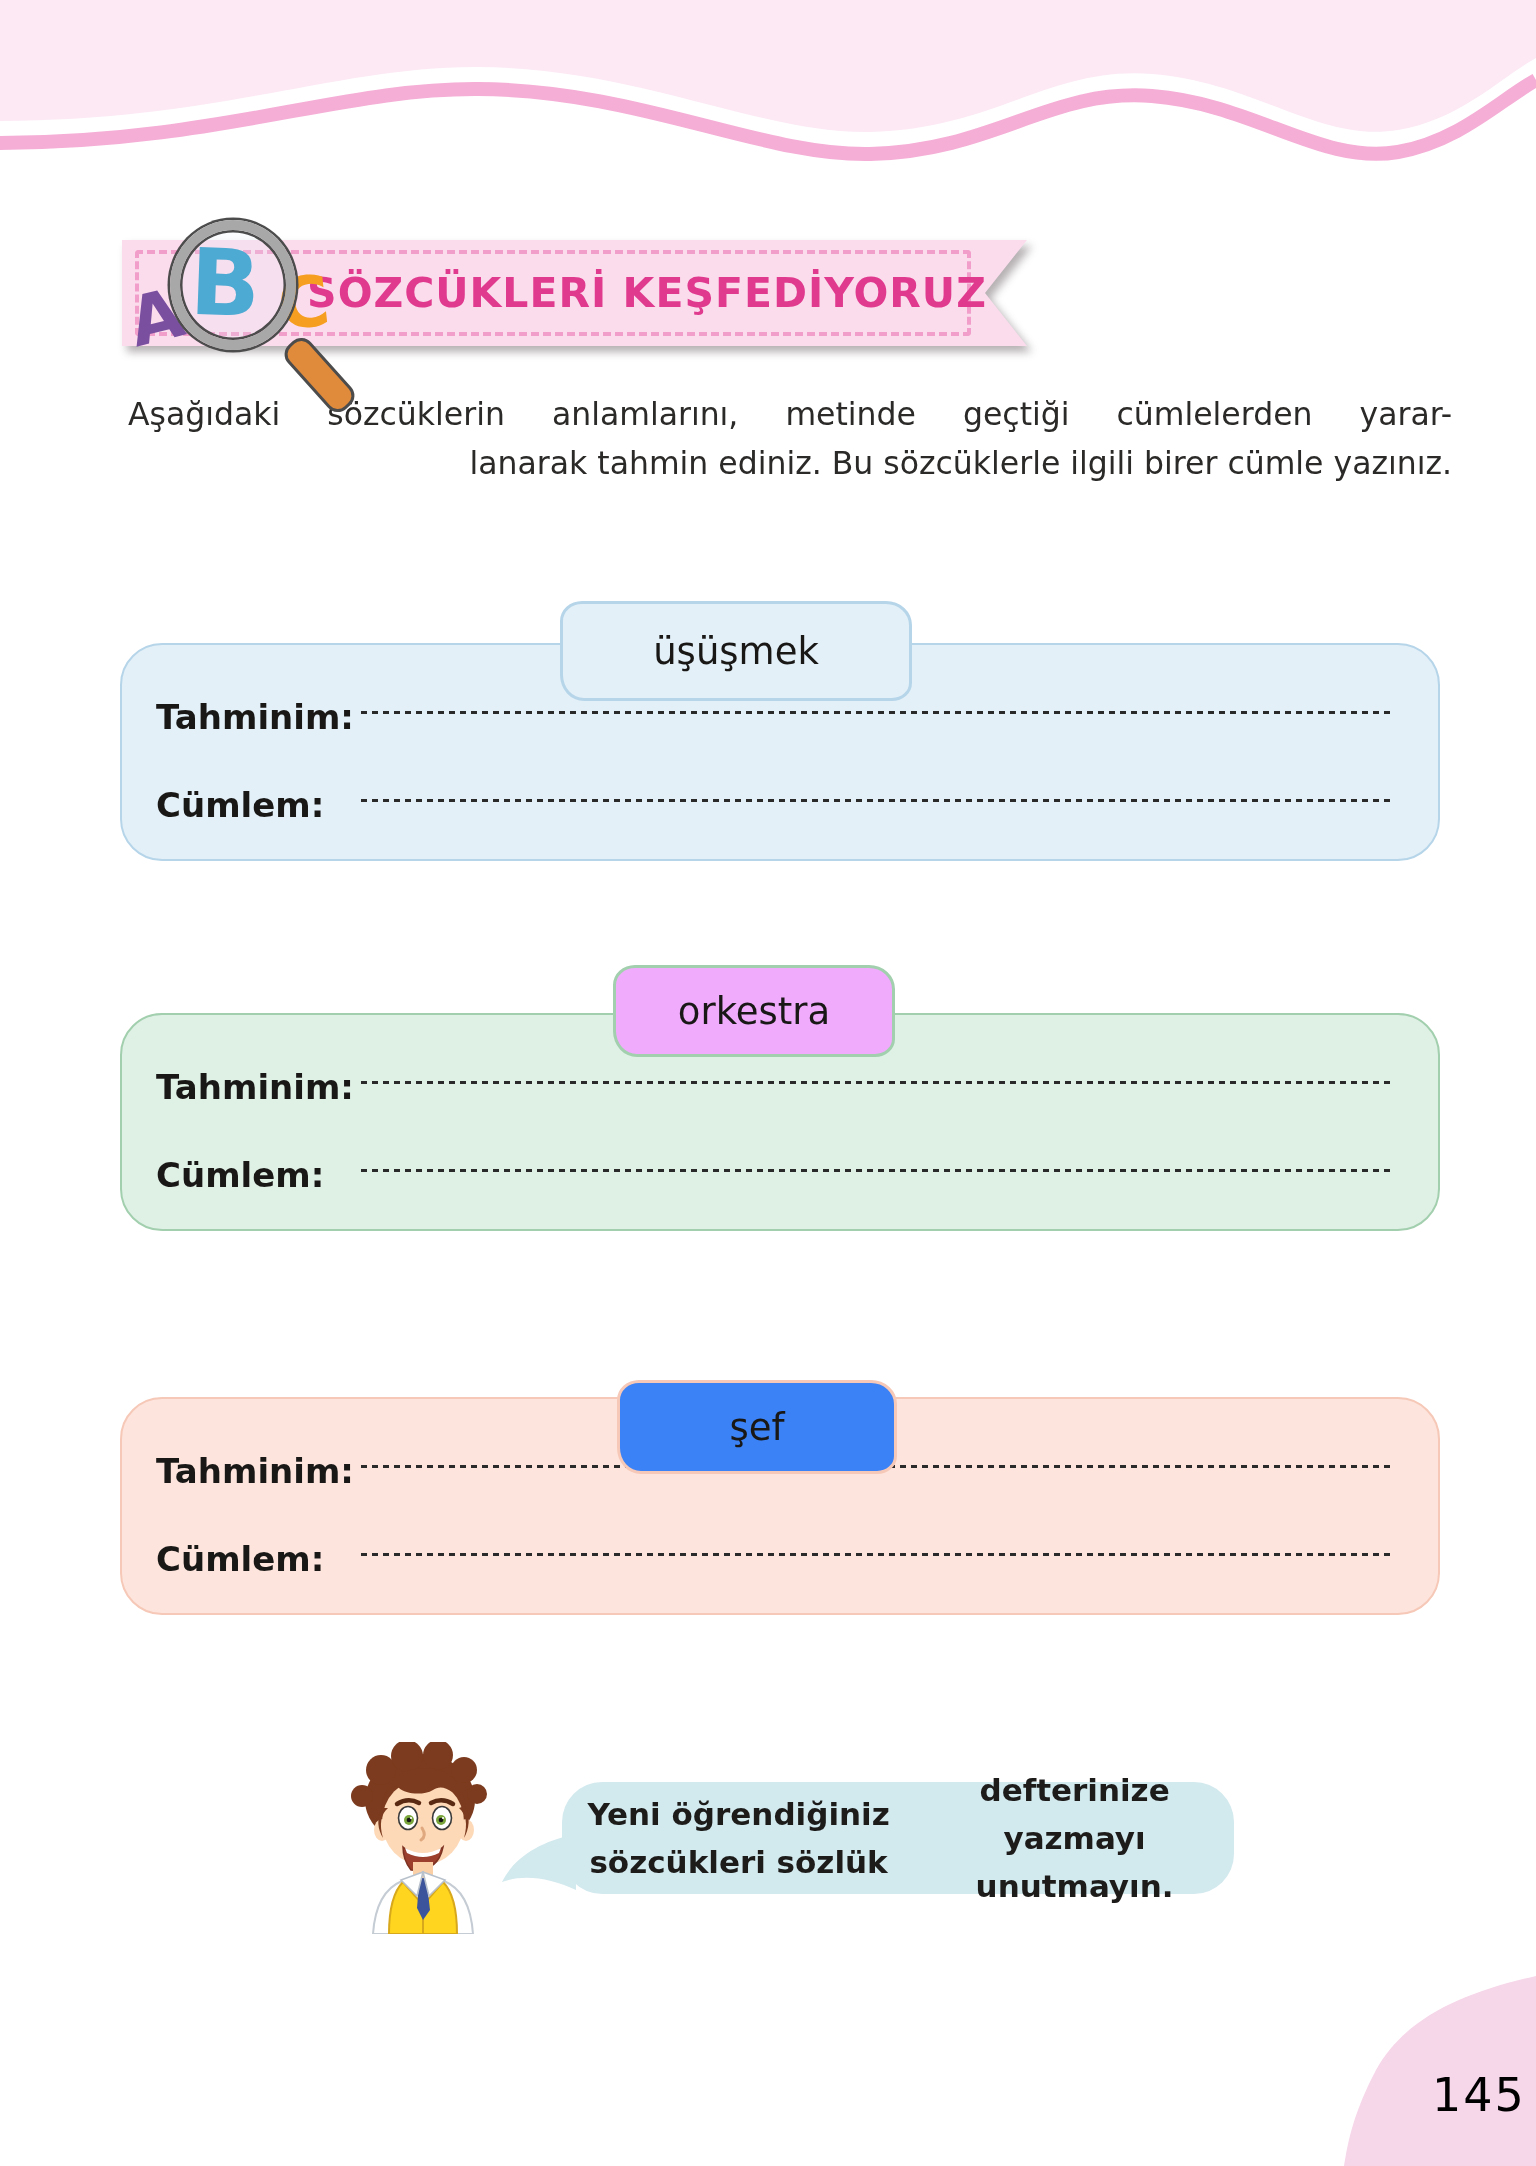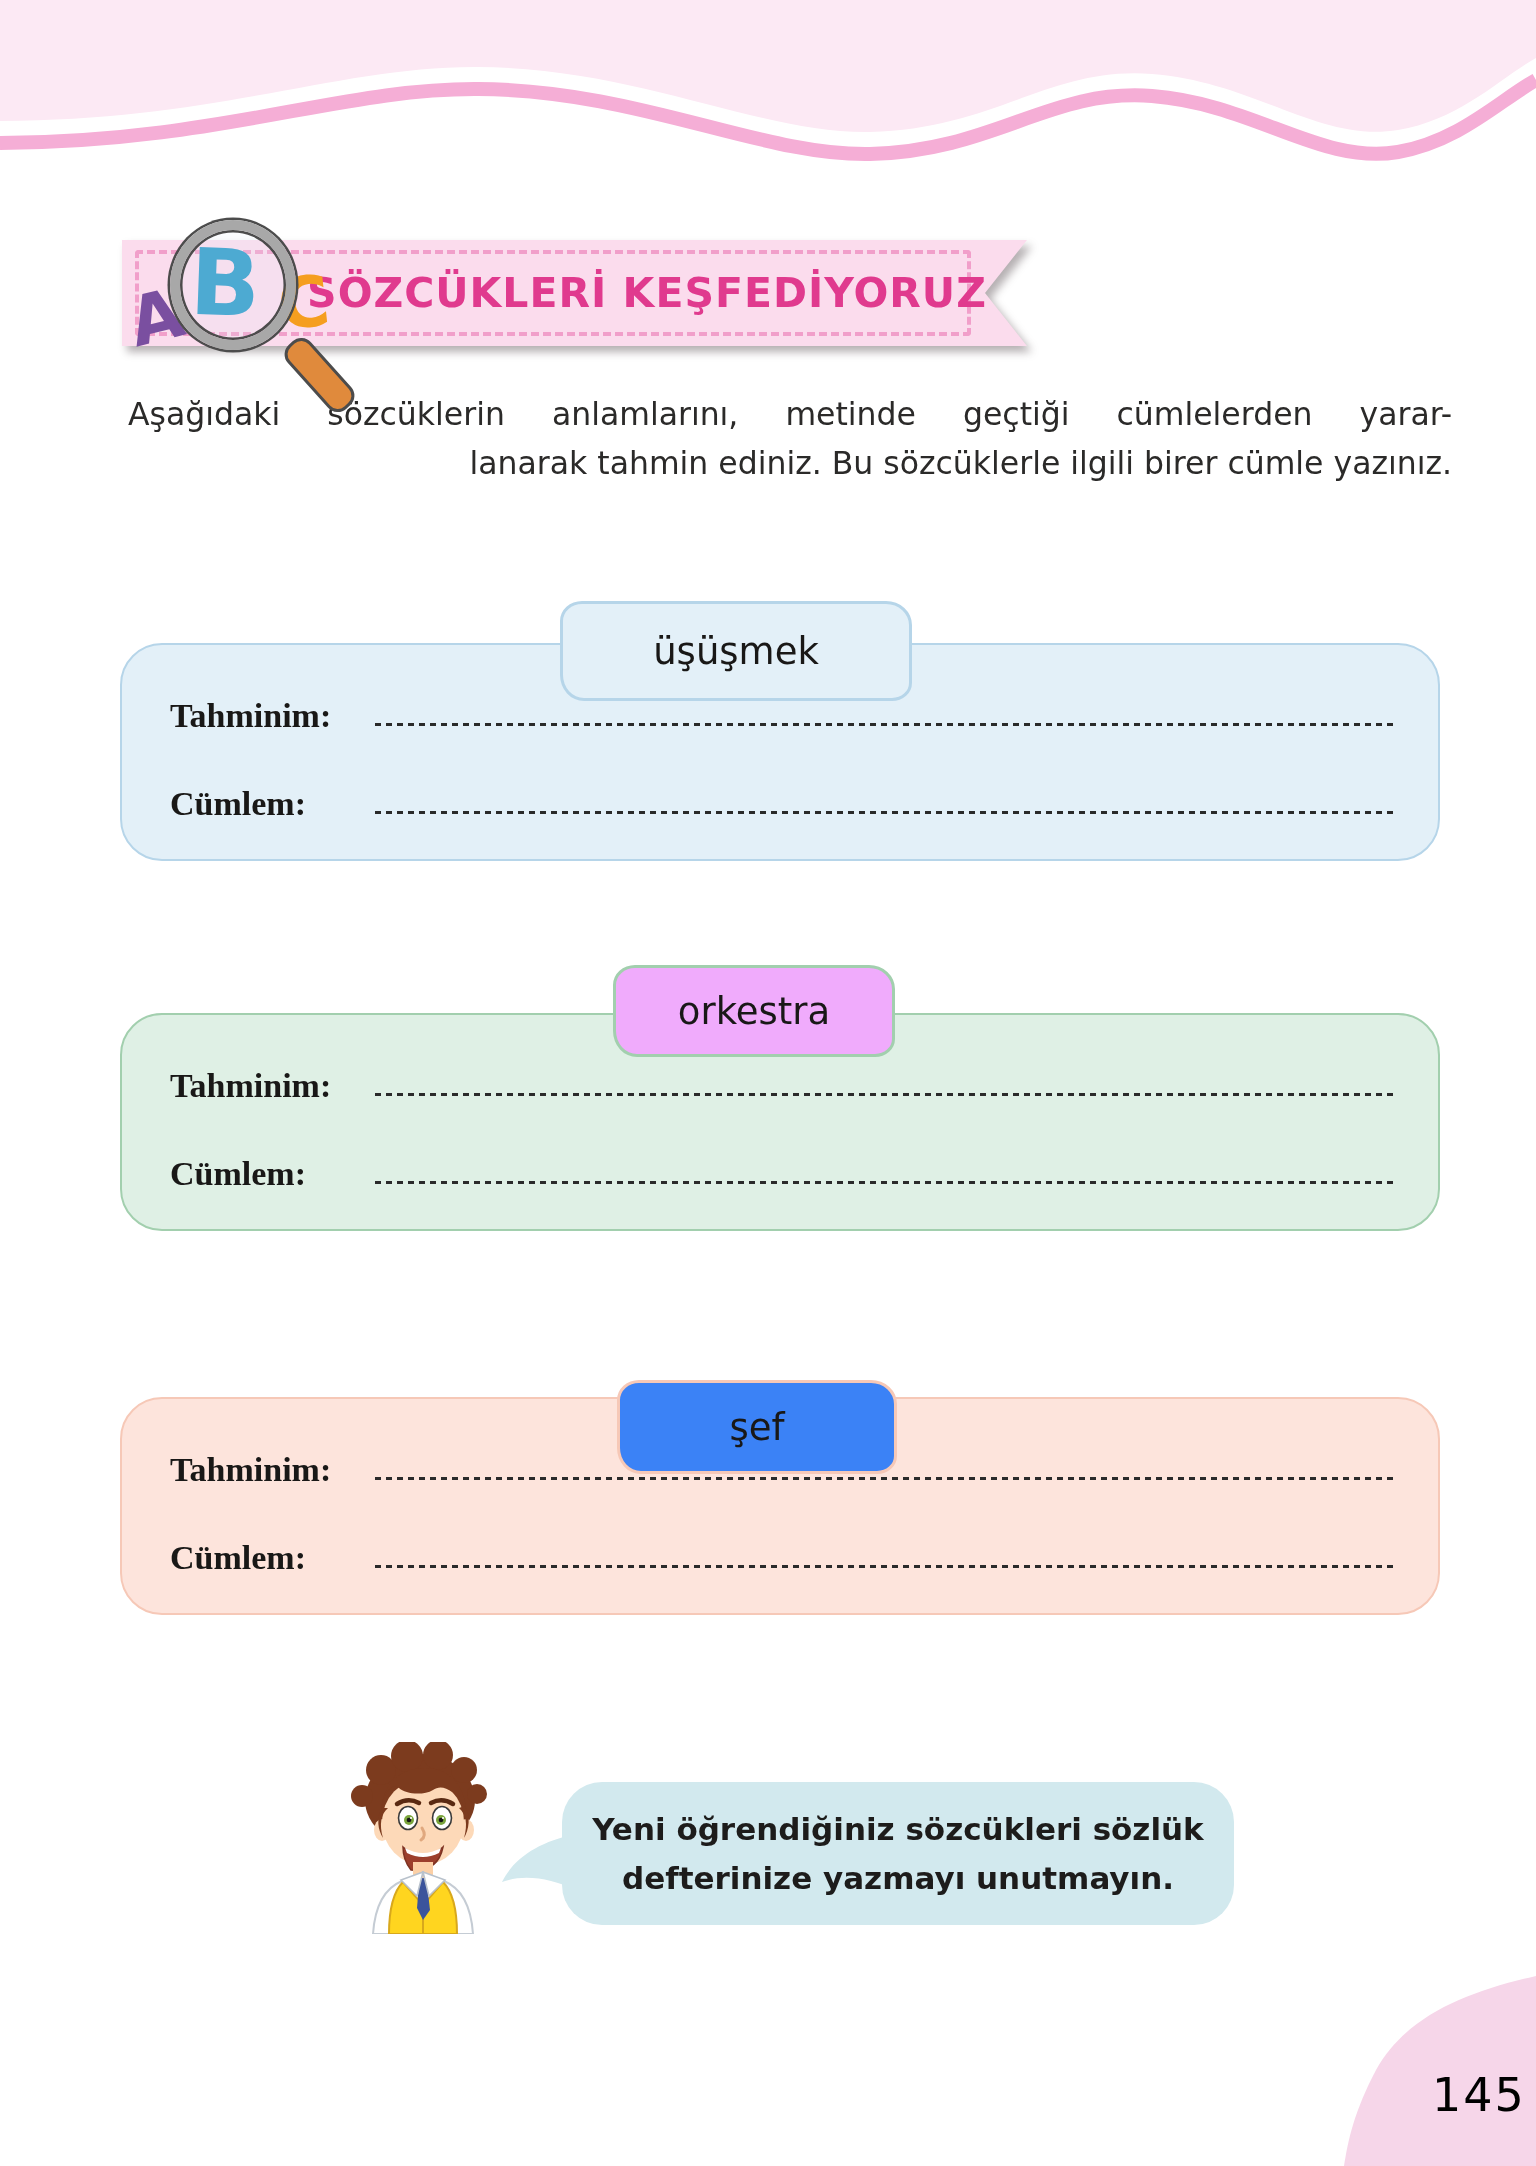--- a/index.html
+++ b/index.html
@@ -52,31 +52,31 @@
 
   
   .word-box{position:absolute;left:120px;width:1316px;height:214px;border-radius:42px;border:2px solid transparent;}
   .word-tab{
     position:absolute;height:100px;z-index:2;
     border-radius:22px 26px 20px 24px / 20px 24px 18px 26px;
     border:3px solid;box-sizing:border-box;
     display:flex;align-items:center;justify-content:center;
     font-size:37px;font-weight:normal;color:#191817;
   }
-  .row{position:absolute;left:48px;right:45px;display:flex;align-items:flex-end;font-family:Liberation Serif, serif;}
+  .row{position:absolute;left:34px;right:45px;display:flex;align-items:center;}
   .row-label{width:205px;flex:none;font-size:34px;font-weight:bold;color:#191817;}
   .dotline{
     flex:1;height:3px;margin-bottom:9px;
     background:repeating-linear-gradient(90deg,#2a2a2a 0 6px,transparent 6px 11px);
   }
 
   
   #bubble{
-    left:562px;top:1782px;width:672px;height:143px;border-radius:40px;background:#d2e9ee;
-    display:flex;flex-direction:column;align-items:center;justify-content:center;
+    left:562px;top:1782px;width:672px;height:112px;border-radius:40px;background:#d2e9ee;
+    display:flex;align-items:center;justify-content:center;
     font-size:31px;font-weight:bold;line-height:1.55;color:#1d1c1b;text-align:center;z-index:2;
   }
   #bubble-tail{left:498px;top:1828px;width:80px;height:72px;z-index:1;}
   #boy{left:345px;top:1742px;width:150px;height:192px;}
 
   
   #page-blob{left:1314px;top:1974px;width:222px;height:192px;}
   #page-number{left:1392px;top:2068px;font-size:46px;letter-spacing:2px;color:#000000;margin-left:40px;}
 </style>
 </head>

